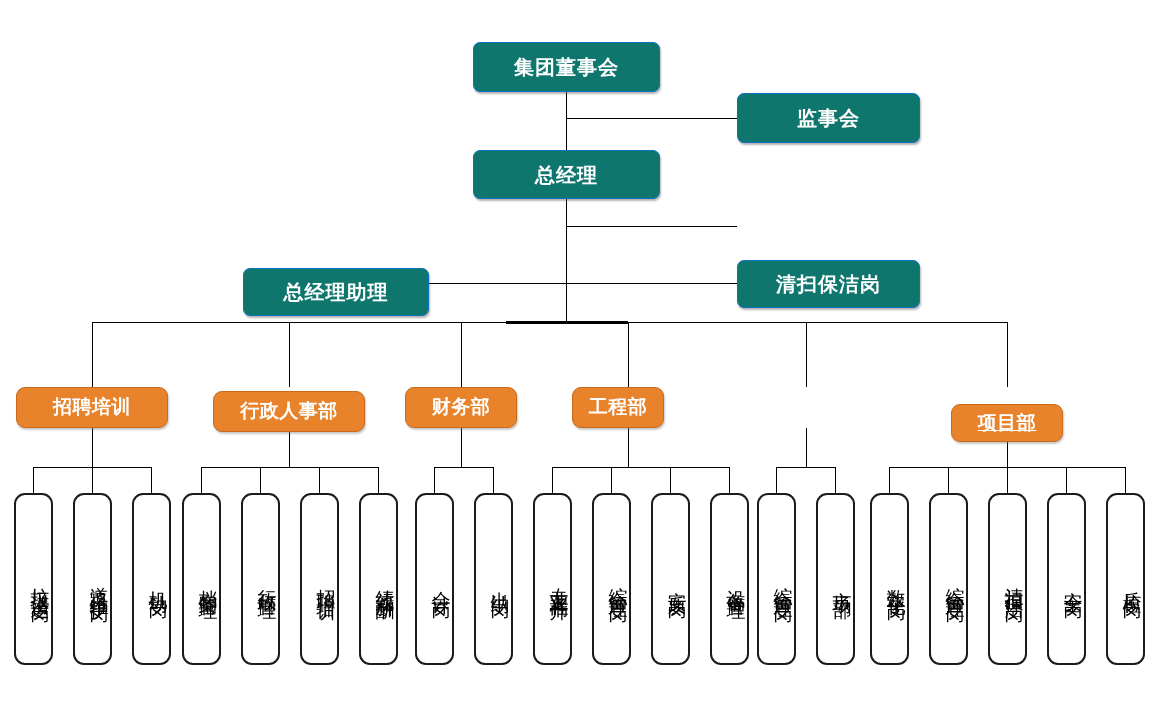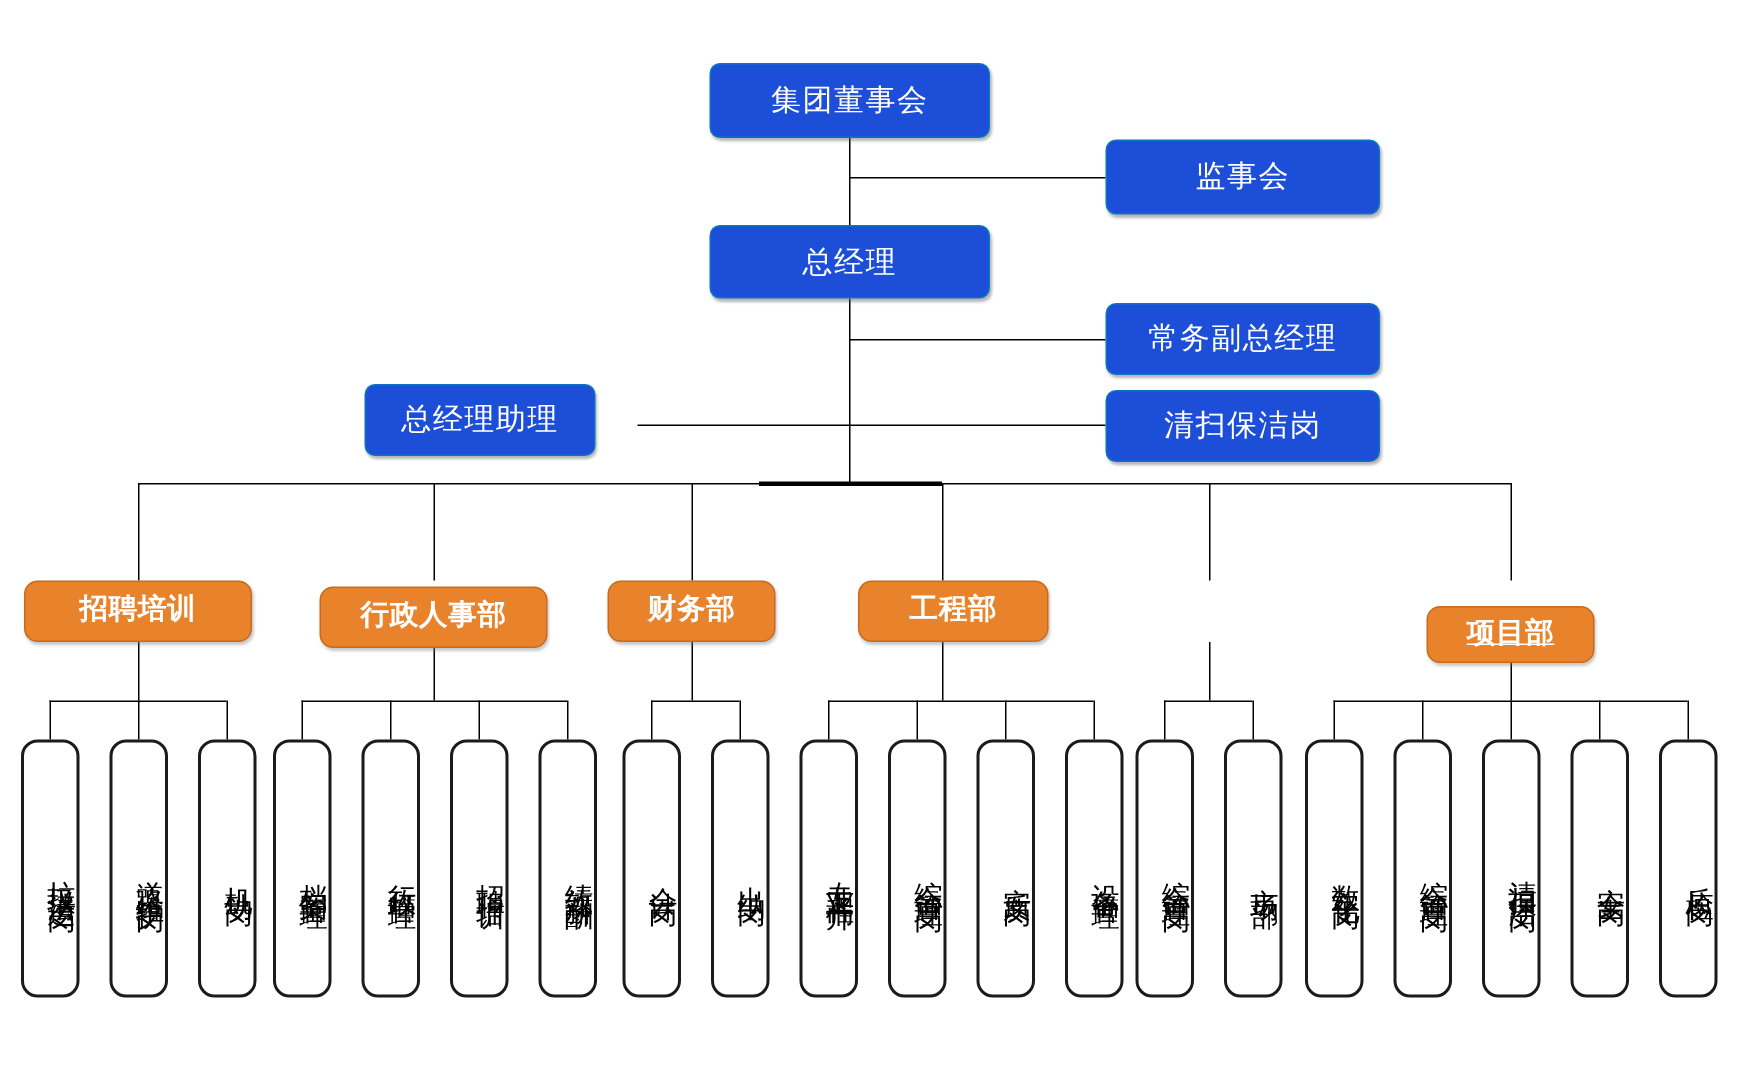--- a/index.html
+++ b/index.html
@@ -34,26 +34,26 @@
     box-sizing: border-box;
     display: flex;
     align-items: center;
     justify-content: center;
     text-align: center;
     line-height: 1.1;
   }
 
   
   .node.blue {
-    background: #1d4ed8;
+    background: #0f766e;
     border: 1px solid #0C72C2;
     border-radius: 7px;
     color: #ffffff;
     font-size: 20px;
-    font-weight: 400;
+    font-weight: 700;
     letter-spacing: 1px;
     box-shadow: 1px 2px 2px rgba(90,90,90,0.45);
   }
 
   
   .node.orange {
     background: #E8832B;
     border: 1.5px solid #C96A1C;
     border-radius: 9px;
     color: #ffffff;
@@ -150,45 +150,42 @@
   </div>
 
   <div class="node blue" style="left:473px; top:150px; width:187px; height:49px;">
     <span>总经理</span>
   </div>
 
   <div class="node blue" style="left:737px; top:93px; width:183px; height:50px;">
     <span>监事会</span>
   </div>
 
-  <div class="node blue" style="left:737px; top:202px; width:183px; height:48px;">
-    <span>常务副总经理</span>
-  </div>
 
   <div class="node blue" style="left:737px; top:260px; width:183px; height:48px;">
     <span>清扫保洁岗</span>
   </div>
 
-  <div class="node blue" style="left:243px; top:256px; width:154px; height:48px;">
+  <div class="node blue" style="left:243px; top:268px; width:186px; height:48px;">
     <span>总经理助理</span>
   </div>
 
   <div class="node orange" style="left:16px; top:387px; width:152px; height:41px;">
     <span>招聘培训</span>
   </div>
 
   <div class="node orange" style="left:213px; top:391px; width:152px; height:41px;">
     <span>行政人事部</span>
   </div>
 
   <div class="node orange" style="left:405px; top:387px; width:112px; height:41px;">
     <span>财务部</span>
   </div>
 
-  <div class="node orange" style="left:572px; top:387px; width:127px; height:41px;">
+  <div class="node orange" style="left:572px; top:387px; width:92px; height:41px;">
     <span>工程部</span>
   </div>
 
 
   <div class="node orange" style="left:951px; top:404px; width:112px; height:38px;text-decoration:underline;">
     <span>项目部</span>
   </div>
 
   <div class="node post" style="left:14px; top:493px; width:39px; height:172px;">
     <span>垃圾清运岗</span>

